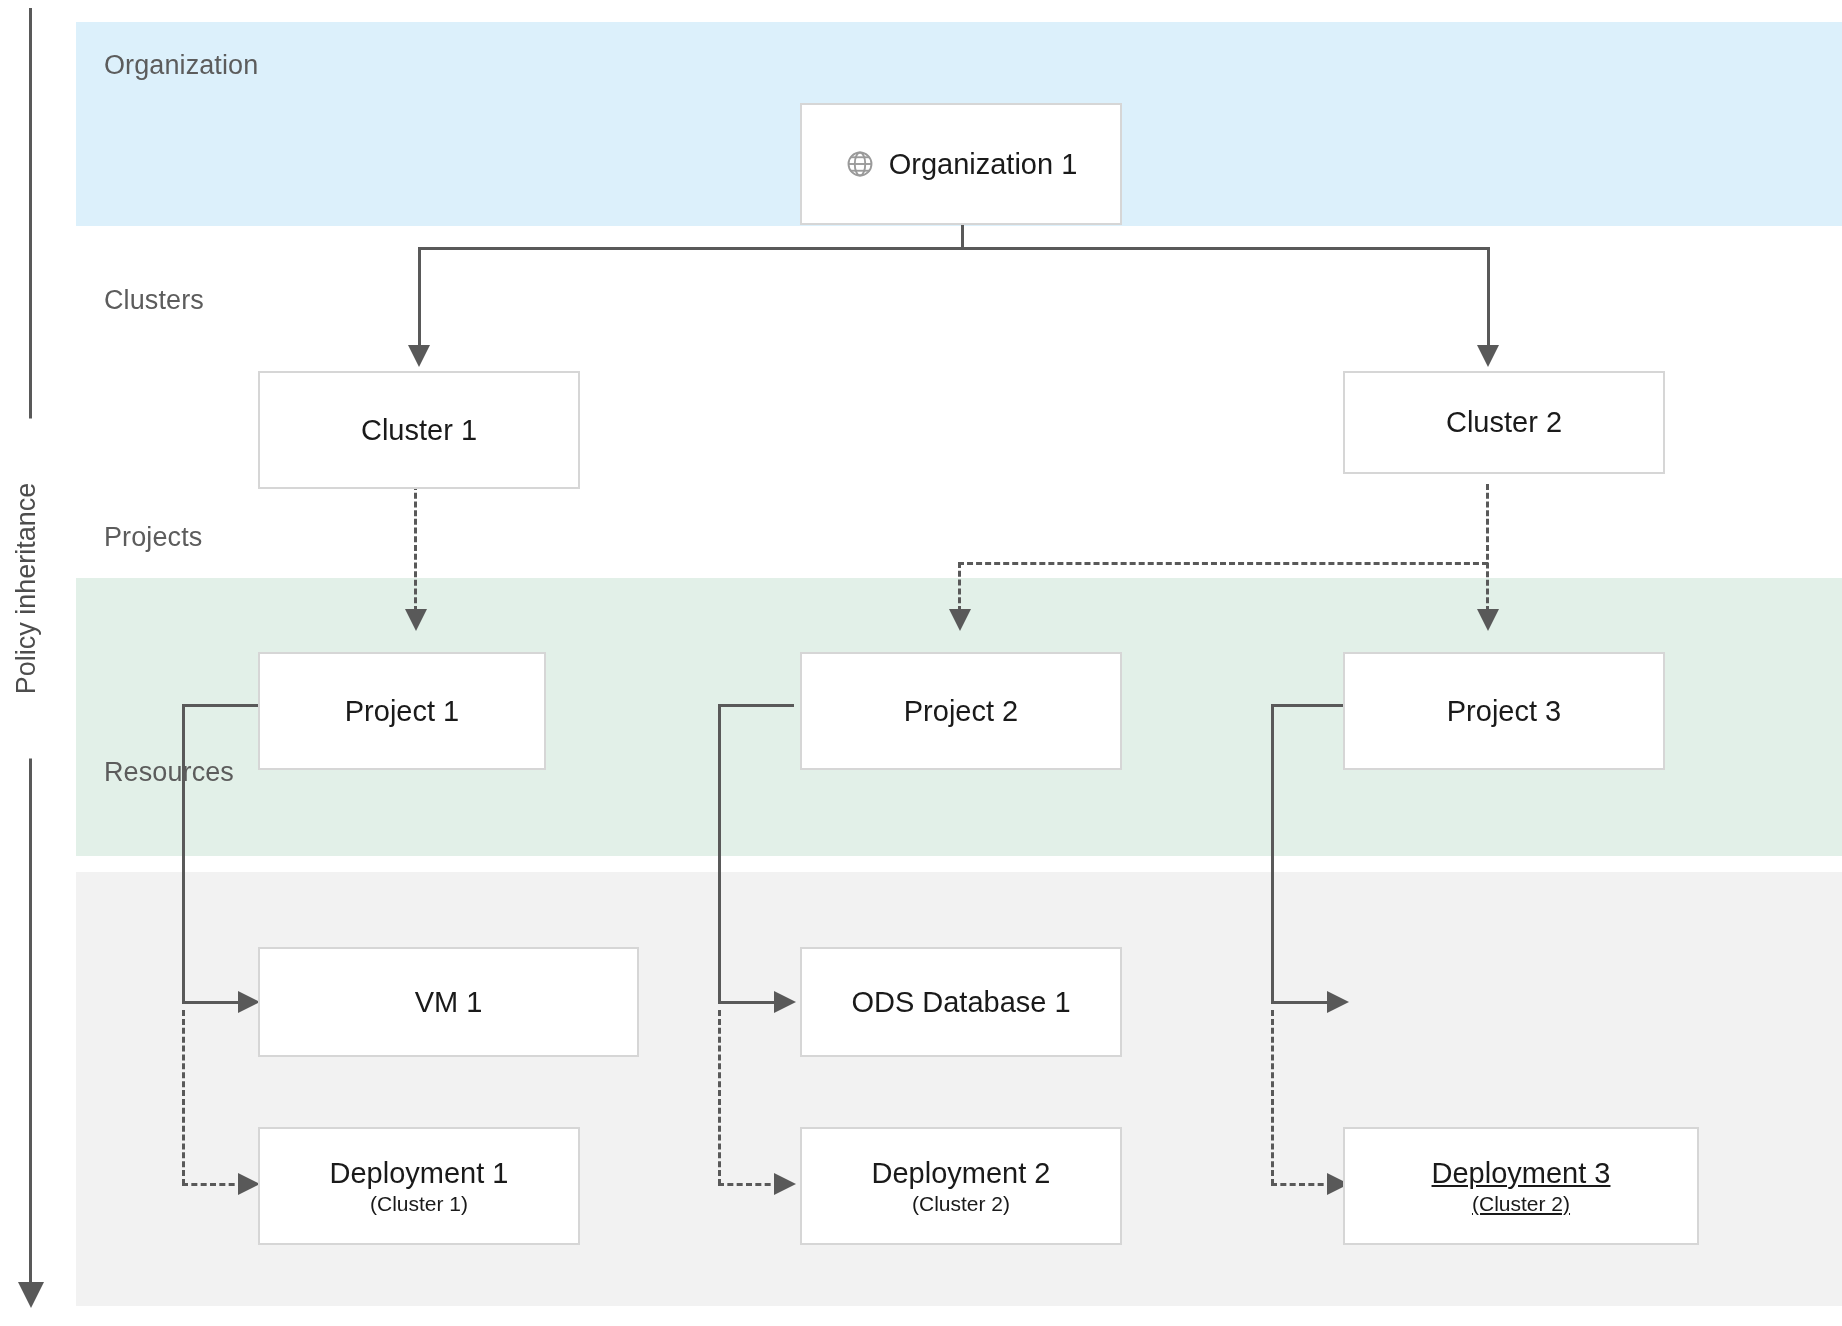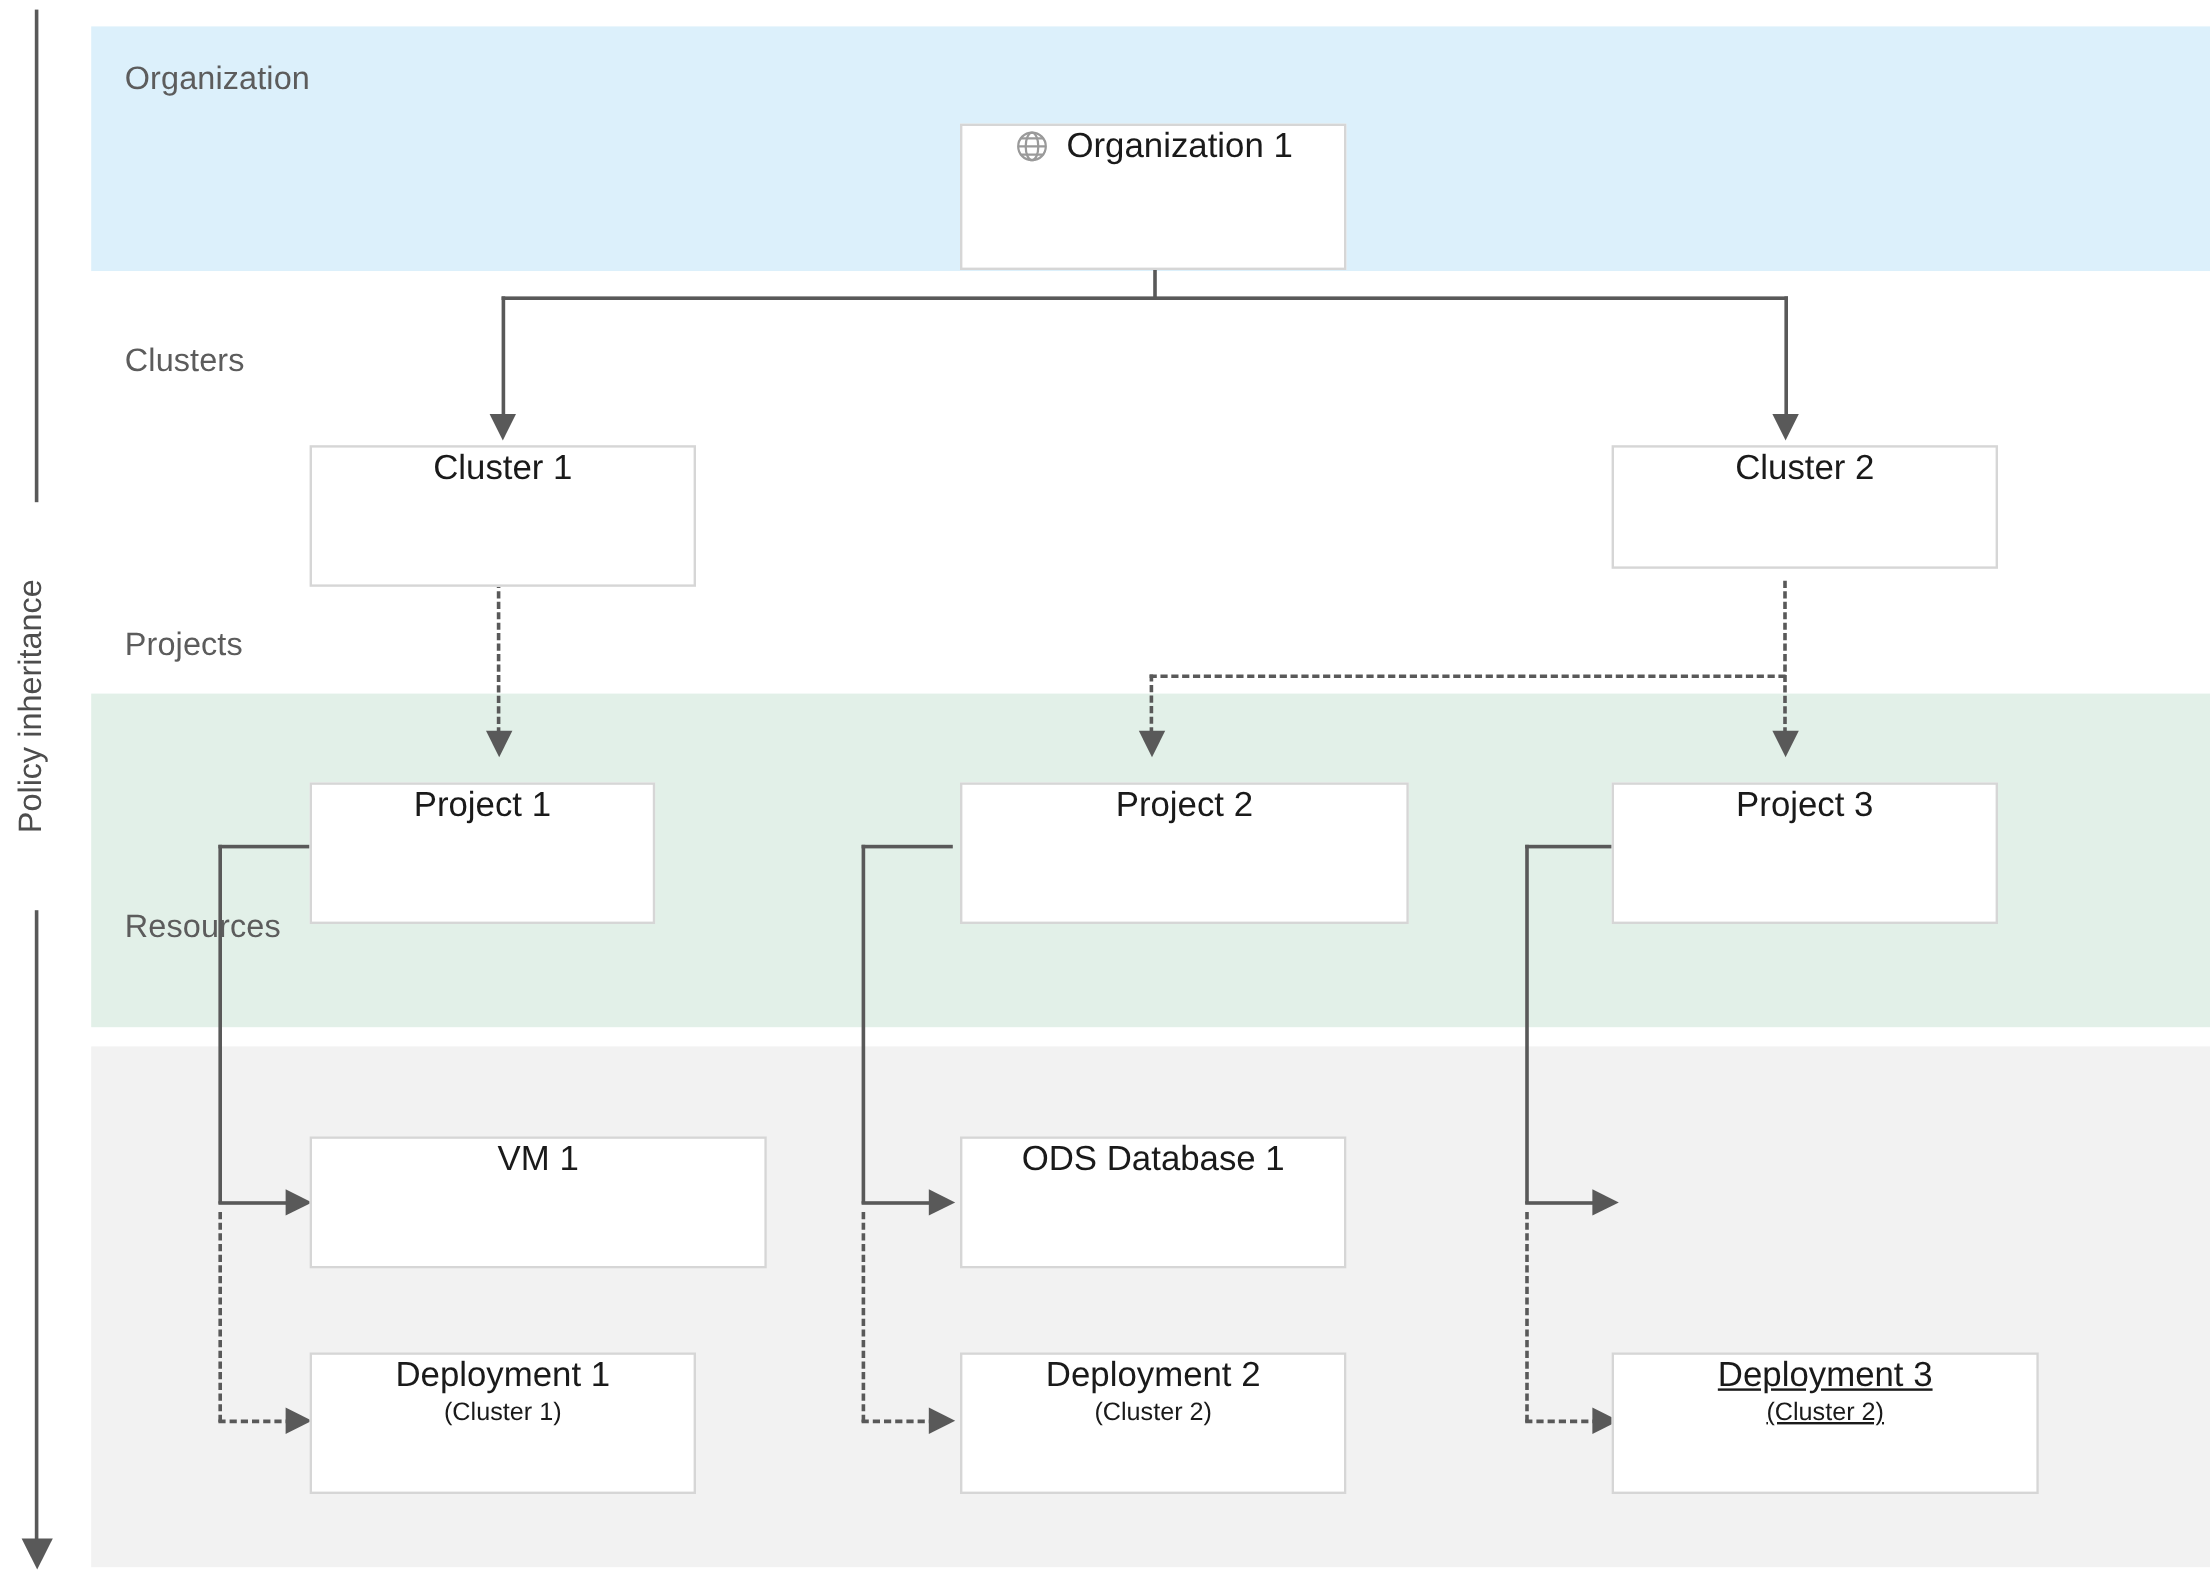--- a/index.html
+++ b/index.html
@@ -70,20 +70,21 @@
 
   
   .node {
     position: absolute;
     box-sizing: border-box;
     background: #ffffff;
     border: 2px solid #d6d6d6;
     display: flex;
     flex-direction: column;
     align-items: center;
+    justify-content: center;
     color: #1a1a1a;
     font-size: 29px;
     line-height: 1.18;
   }
   .node .title {
     display: flex;
     align-items: center;
     gap: 14px;
   }
   .node .sub {
@@ -219,21 +220,21 @@
     <div class="title">
         <span>Cluster 2</span>
       </div>
   </div>
 
   <div class="node" style="left:258px; top:652px; width:288px; height:118px;">
     <div class="title">
         <span>Project 1</span>
       </div>
   </div>
-  <div class="node" style="left:800px; top:652px; width:374px; height:118px;">
+  <div class="node" style="left:800px; top:652px; width:322px; height:118px;">
     <div class="title">
         <span>Project 2</span>
       </div>
   </div>
   <div class="node" style="left:1343px; top:652px; width:322px; height:118px;">
     <div class="title">
         <span>Project 3</span>
       </div>
   </div>
 

